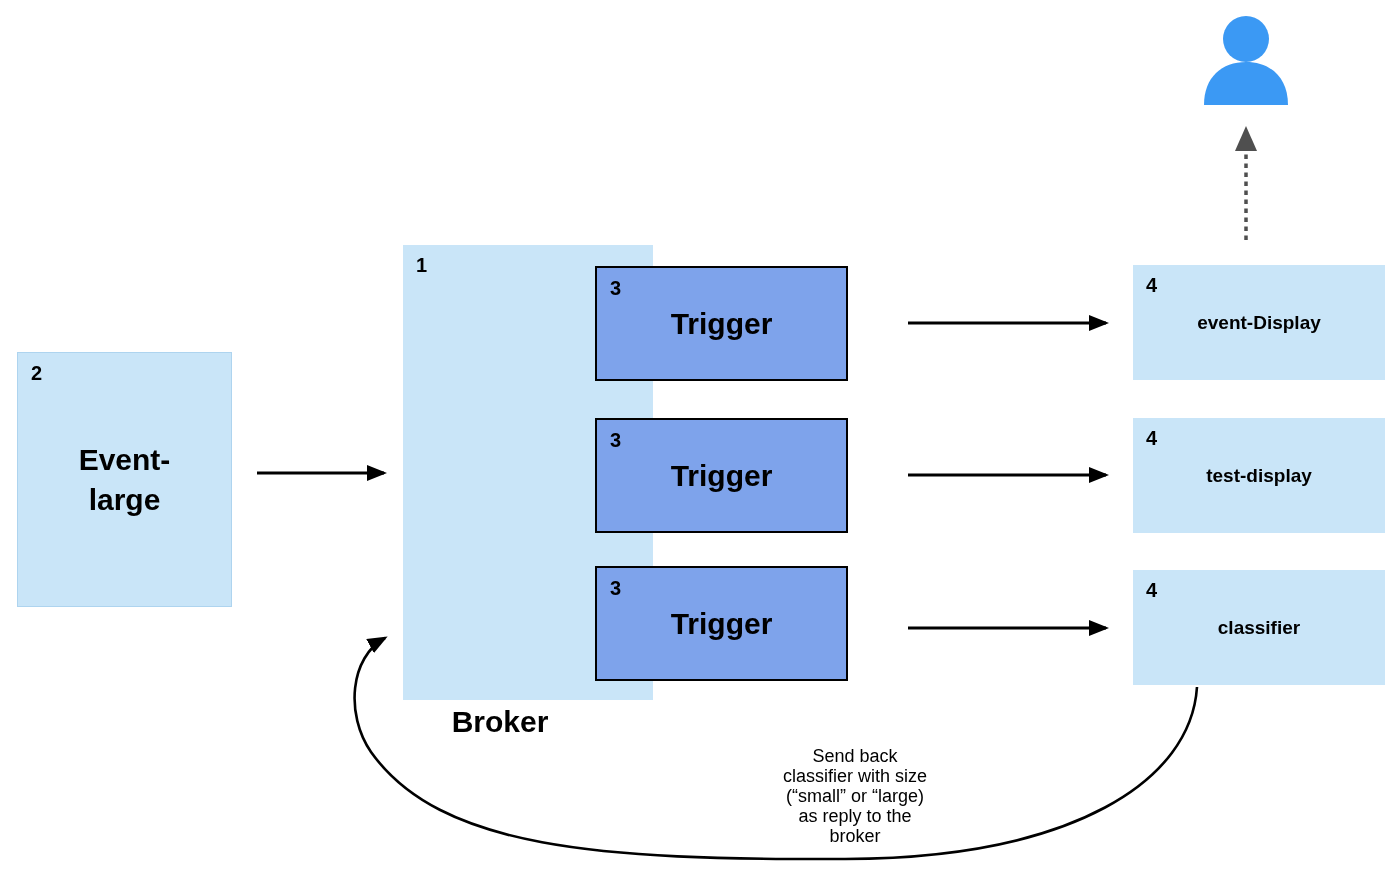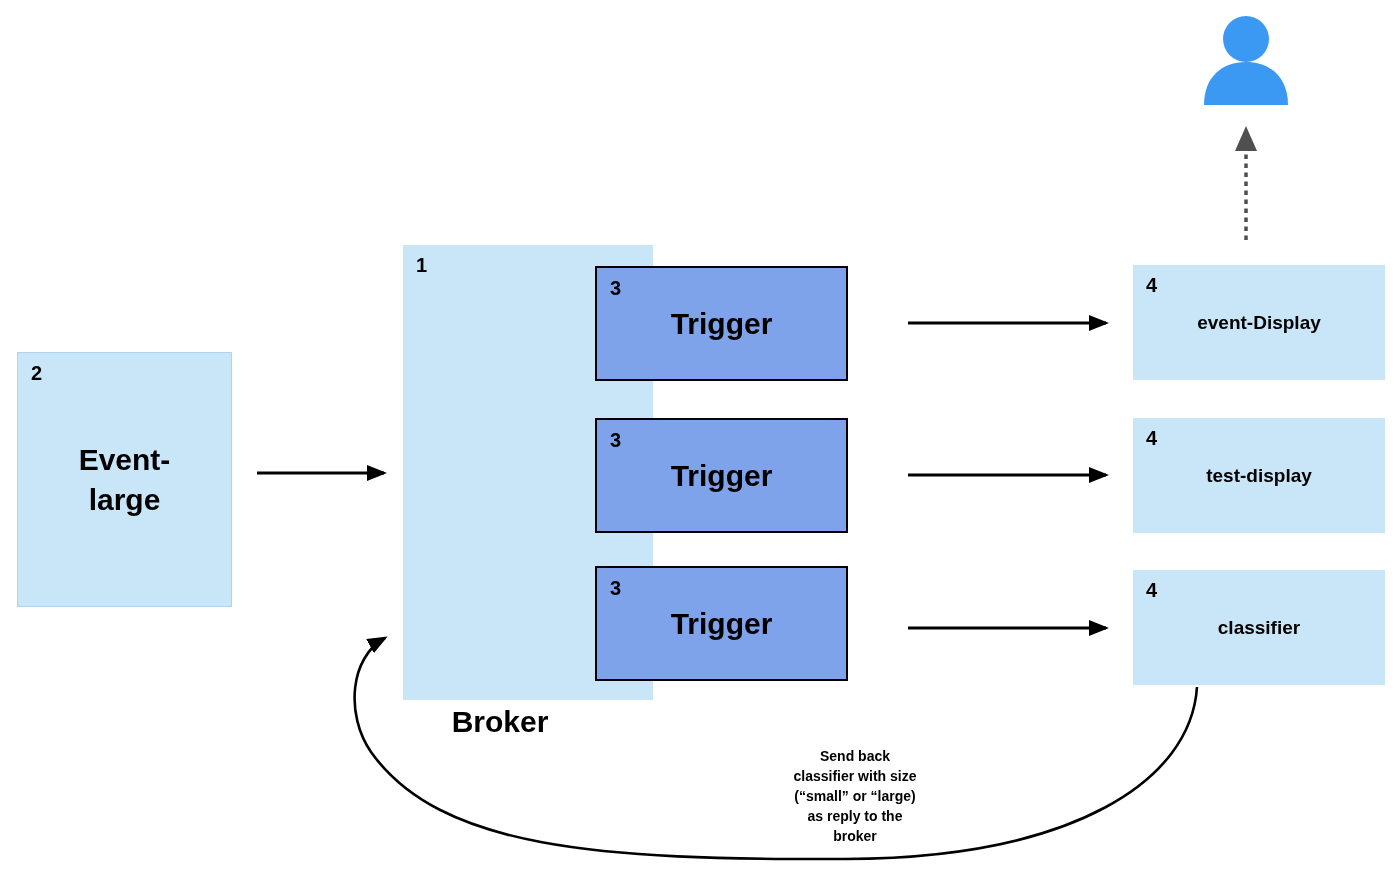--- a/index.html
+++ b/index.html
@@ -65,22 +65,22 @@
   .s1 { top: 265px; }
   .s2 { top: 418px; }
   .s3 { top: 570px; }
 
   .annotation {
     position: absolute;
     left: 745px;
     top: 746px;
     width: 220px;
     text-align: center;
-    font-size: 14px;
-    font-weight: 700;
+    font-size: 18px;
+    font-weight: 400;
     line-height: 20px;
     white-space: pre-line;
   }
 
   svg.overlay {
     position: absolute;
     left: 0;
     top: 0;
     width: 1400px;
     height: 896px;

